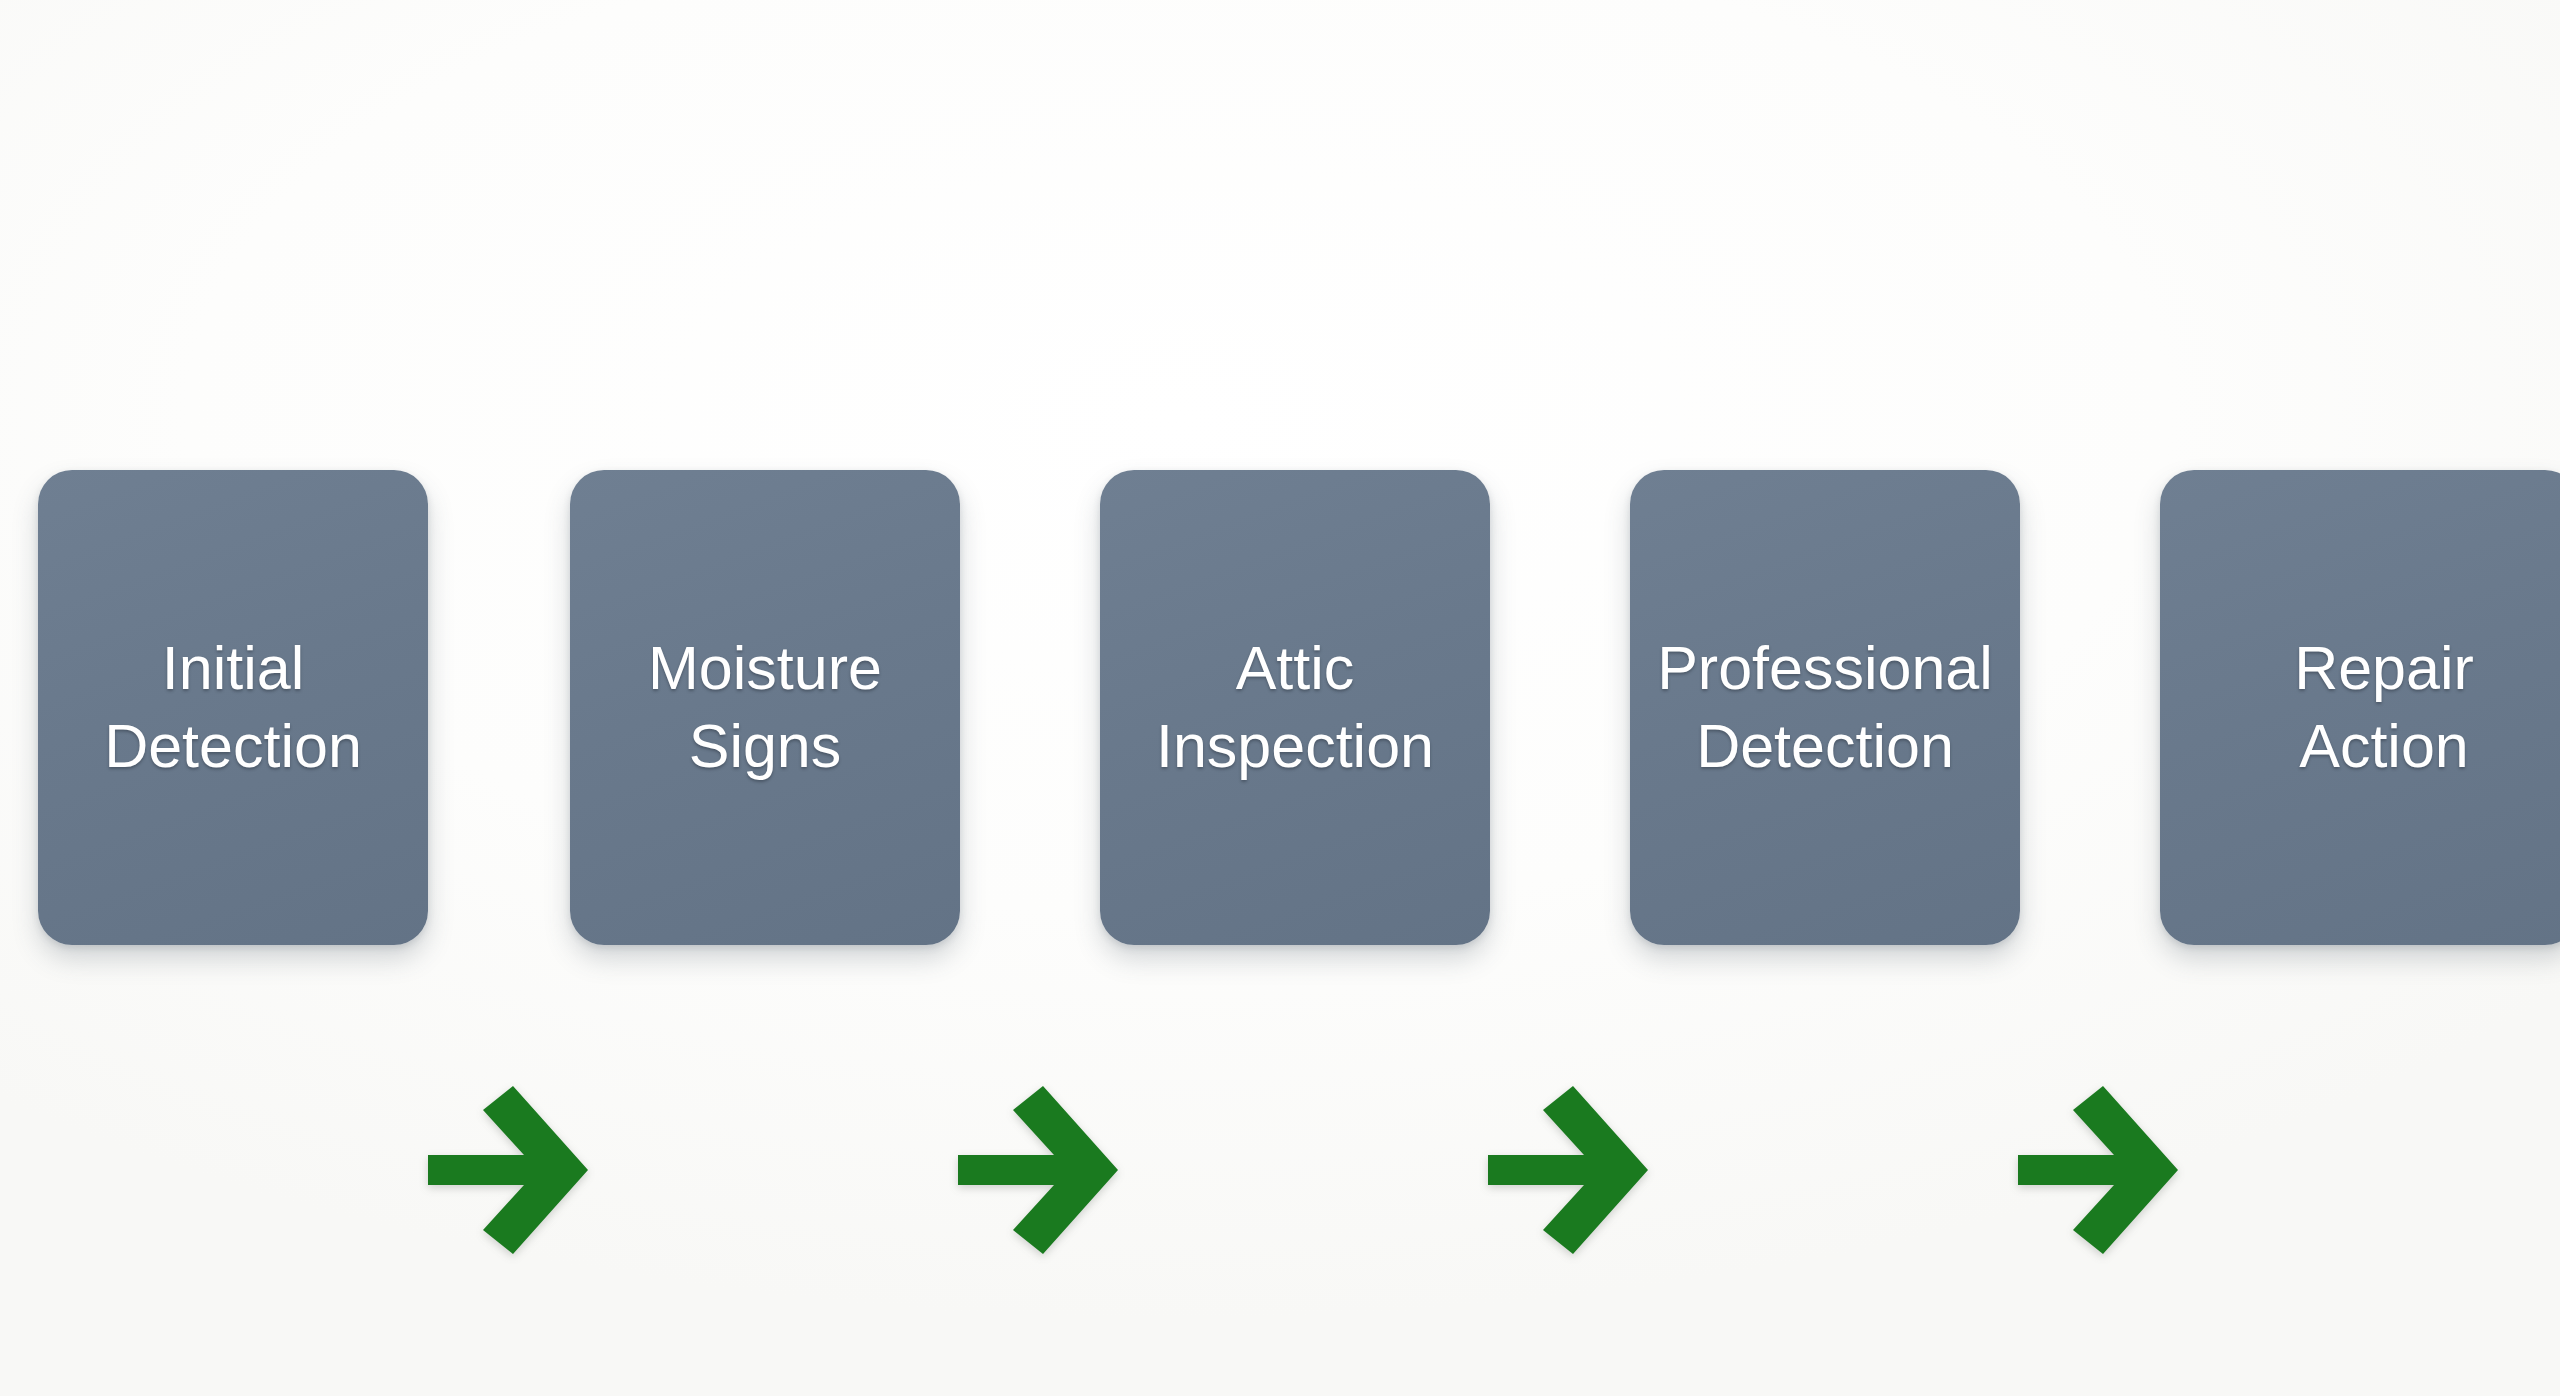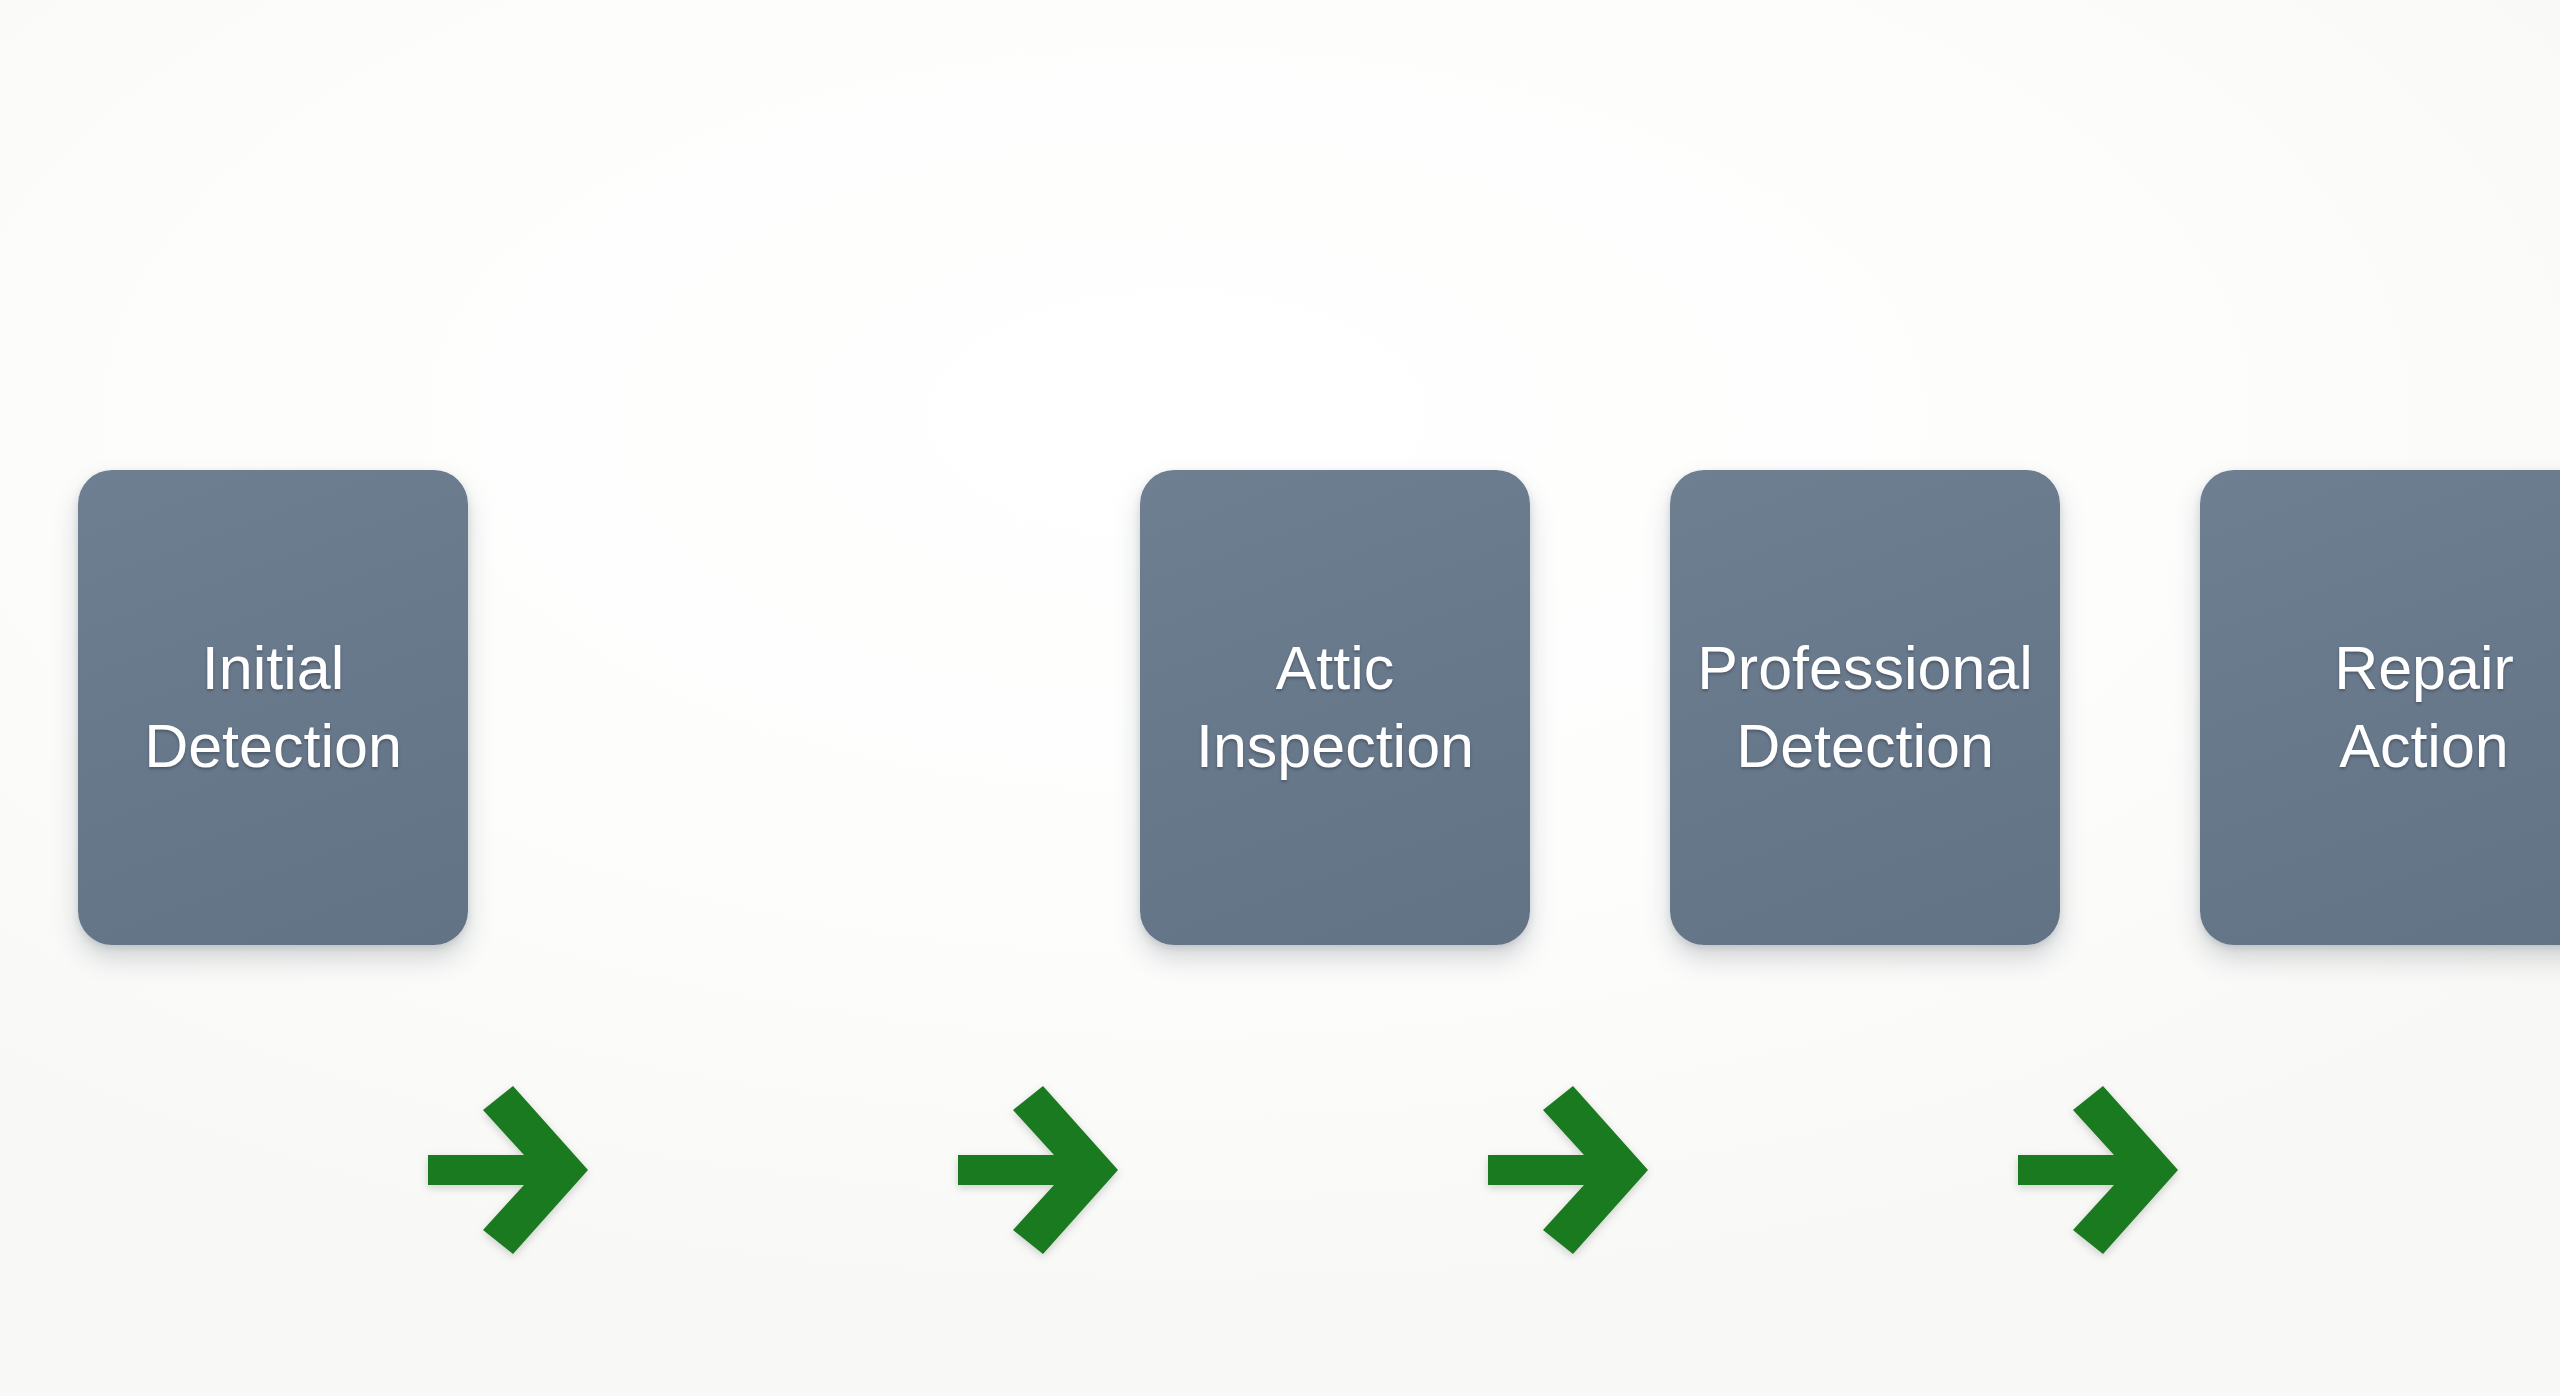--- a/index.html
+++ b/index.html
@@ -52,21 +52,20 @@
     width: 390px;
     height: 475px;
     border-radius: 34px;
     background: linear-gradient(160deg, #6f7f92 0%, #69798c 45%, #637386 100%);
     box-shadow:
       0 14px 26px rgba(70, 80, 95, 0.22),
       0 3px 7px rgba(70, 80, 95, 0.16);
     display: flex;
     align-items: center;
     justify-content: center;
-    margin-left: 40px;
   }
 
   .flow-node-label {
     color: #ffffff;
     font-size: 61px;
     line-height: 1.27;
     text-align: center;
     font-weight: 400;
     padding: 0 14px;
     text-shadow: 0 2px 3px rgba(40, 48, 60, 0.45);
@@ -107,20 +106,24 @@
       <div class="flow-node-label">Initial
 Detection</div>
     </div>
 
     <div class="flow-arrow arrow-0">
       <svg viewBox="0 0 180 180" xmlns="http://www.w3.org/2000/svg">
         <path d="M0 75 L96 75 L55 30 L85 6 L160 90 L85 174 L55 150 L96 105 L0 105 Z" fill="#1a7a1f"></path>
       </svg>
     </div>
 
+    <div class="flow-node node-1">
+      <div class="flow-node-label">Moisture
+Signs</div>
+    </div>
 
     <div class="flow-arrow arrow-1">
       <svg viewBox="0 0 180 180" xmlns="http://www.w3.org/2000/svg">
         <path d="M0 75 L96 75 L55 30 L85 6 L160 90 L85 174 L55 150 L96 105 L0 105 Z" fill="#1a7a1f"></path>
       </svg>
     </div>
 
     <div class="flow-node node-2">
       <div class="flow-node-label">Attic
 Inspection</div>

